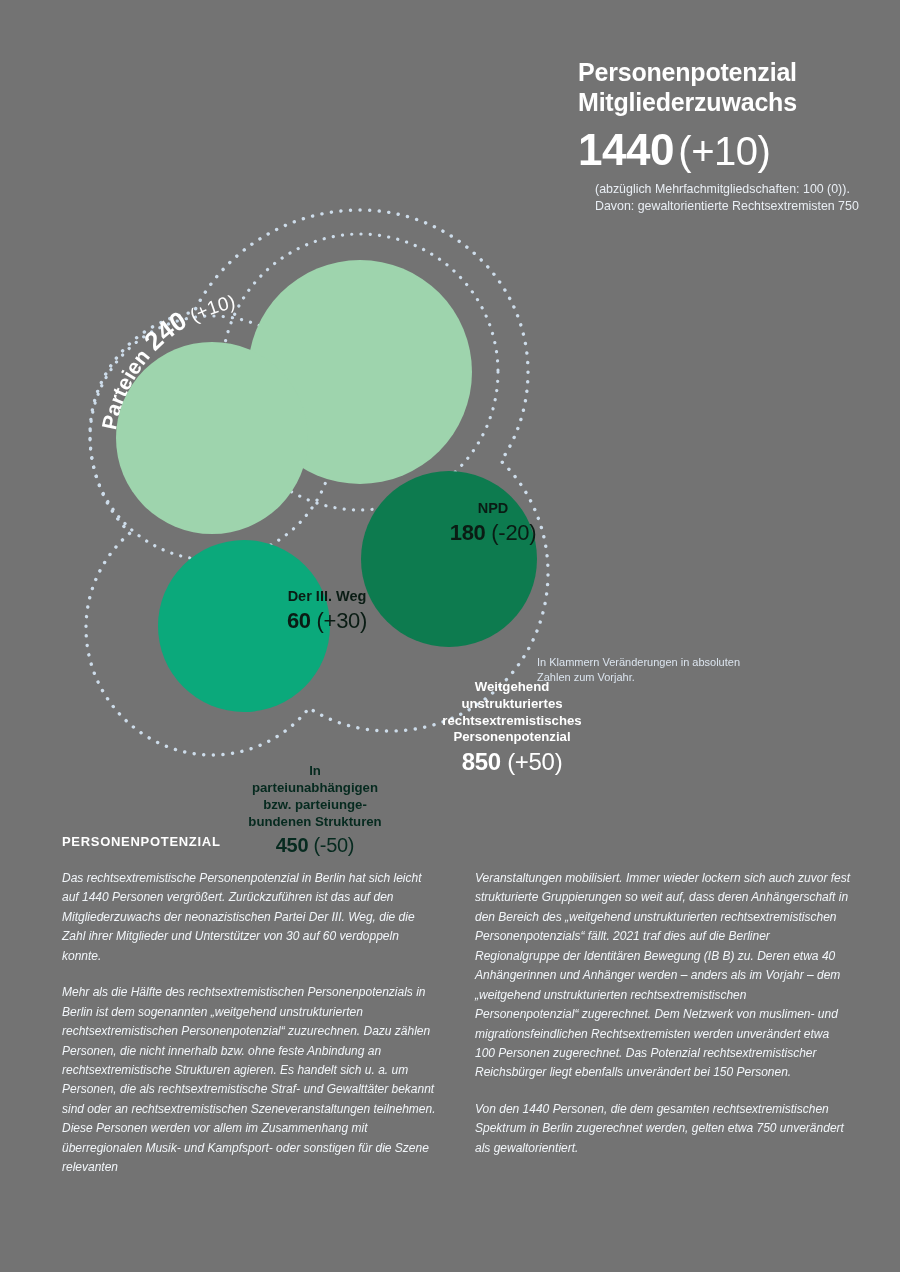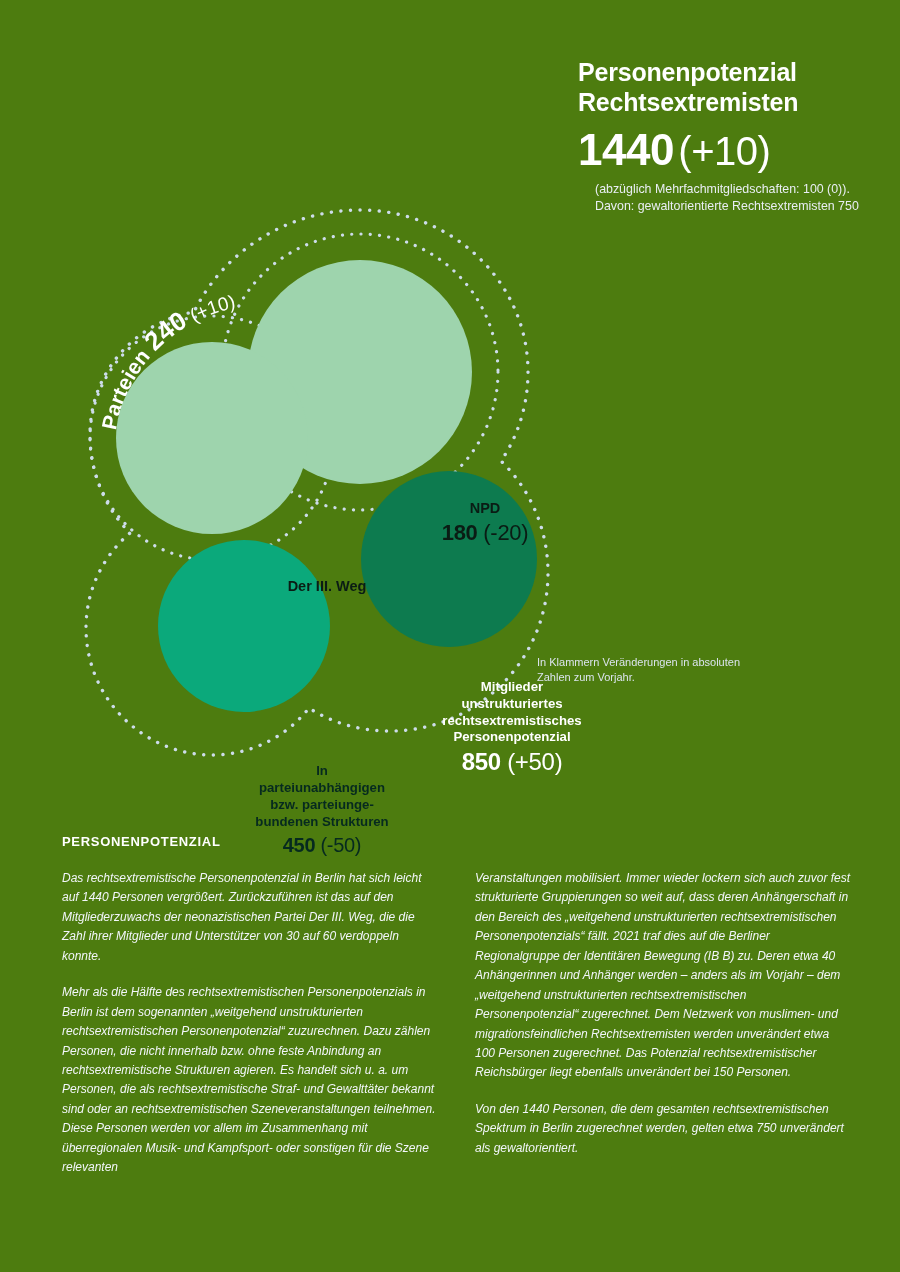--- a/index.html
+++ b/index.html
@@ -13,21 +13,21 @@
     position: relative;
     overflow: hidden;
     font-family: "Liberation Sans", sans-serif;
     color: #ffffff;
     -webkit-font-smoothing: antialiased;
   }
 
   .page {
     position: absolute;
     inset: 0;
-    background: #4d7c0f;
+    background: #737373;
   }
 
   
   .header {
     position: absolute;
     left: 578px;
     top: 58px;
     width: 300px;
   }
   .header .title {
@@ -91,46 +91,46 @@
   }
   .c-label .num {
     display: block;
     white-space: nowrap;
   }
   .c-label .num .v { font-weight: bold; }
   .c-label .num .d { font-weight: normal; }
 
   
   #lbl-npd {
-    left: 330px; top: 310px; width: 190px;
+    left: 338px; top: 310px; width: 190px;
     color: #0a1c14;
     font-size: 14.5px;
   }
   #lbl-npd .num { font-size: 22px; margin-top: 3px; letter-spacing: -0.3px;}
 
   
   #lbl-dritterweg {
-    left: 172px; top: 388px; width: 190px;
+    left: 172px; top: 398px; width: 190px;
     color: #0a1c14;
     font-size: 14.5px;
   }
   #lbl-dritterweg .num { font-size: 22px; margin-top: 3px; letter-spacing: -0.3px;}
 
   
   #lbl-unstrukturiert {
     left: 362px; top: 489px; width: 180px;
     color: #ffffff;
     font-size: 13.2px;
   }
   #lbl-unstrukturiert .name { line-height: 1.27; }
   #lbl-unstrukturiert .num { font-size: 24px; margin-top: 2px; letter-spacing: -0.3px;}
 
   
   #lbl-strukturen {
-    left: 167px; top: 572px; width: 190px;
+    left: 160px; top: 572px; width: 190px;
     color: #062a1f;
     font-size: 13.2px;
   }
   #lbl-strukturen .name { line-height: 1.30; }
   #lbl-strukturen .num { font-size: 20px; margin-top: 2px; letter-spacing: -0.3px; text-align: center;}
 
   
   .diagram-footnote {
     position: absolute;
     left: 537px;
@@ -173,21 +173,21 @@
   .col p:last-child { margin-bottom: 0; }
 </style>
 </head>
 <body>
 
 <div class="page">
 
   <div class="header">
     <h1 class="title">
       <span>Personenpotenzial</span><br>
-      <span>Rechtsextremisten</span>
+      <span>Mitgliederzuwachs</span>
     </h1>
     <div class="bignum">
       <span class="val">1440</span>
       <span class="delta">(+10)</span>
     </div>
     <div class="subnote">(abzüglich Mehrfachmitgliedschaften: 100 (0)). Davon: gewaltorientierte Rechtsextremisten 750</div>
   </div>
 
   <div class="diagram">
 
@@ -249,25 +249,29 @@
     <div class="c-label" id="lbl-npd">
       <span class="name">NPD</span>
       <span class="num">
         <span class="v">180</span>
         <span class="d">(-20)</span>
       </span>
     </div>
 
     <div class="c-label" id="lbl-dritterweg">
       <span class="name">Der III. Weg</span>
+      <span class="num">
+        <span class="v">60</span>
+        <span class="d">(+30)</span>
+      </span>
     </div>
 
     <div class="c-label" id="lbl-unstrukturiert">
       <span class="name">
-        <span>Mitglieder</span><br>
+        <span>Weitgehend</span><br>
         <span>unstrukturiertes</span><br>
         <span>rechtsextremistisches</span><br>
         <span>Personenpotenzial</span>
       </span>
       <span class="num">
         <span class="v">850</span>
         <span class="d">(+50)</span>
       </span>
     </div>
 

